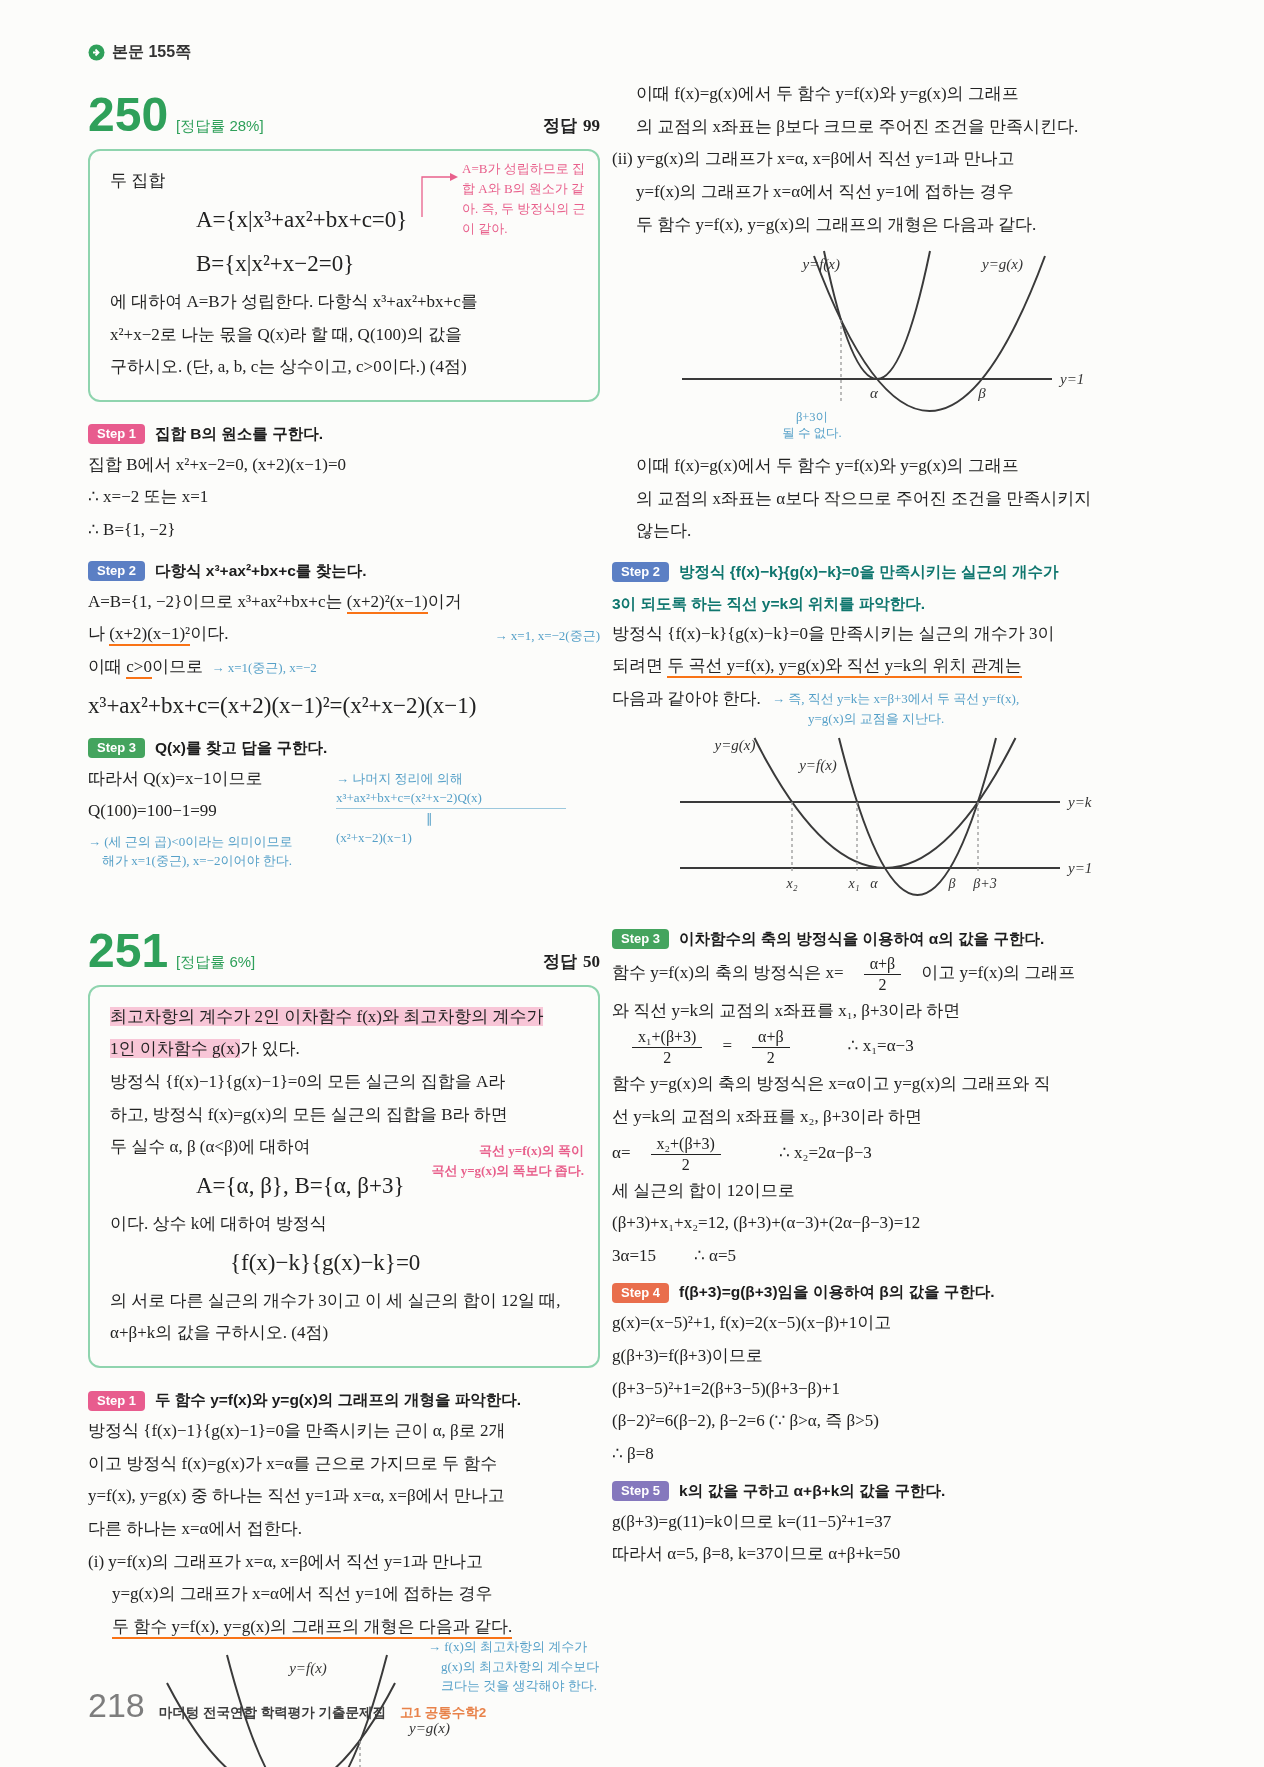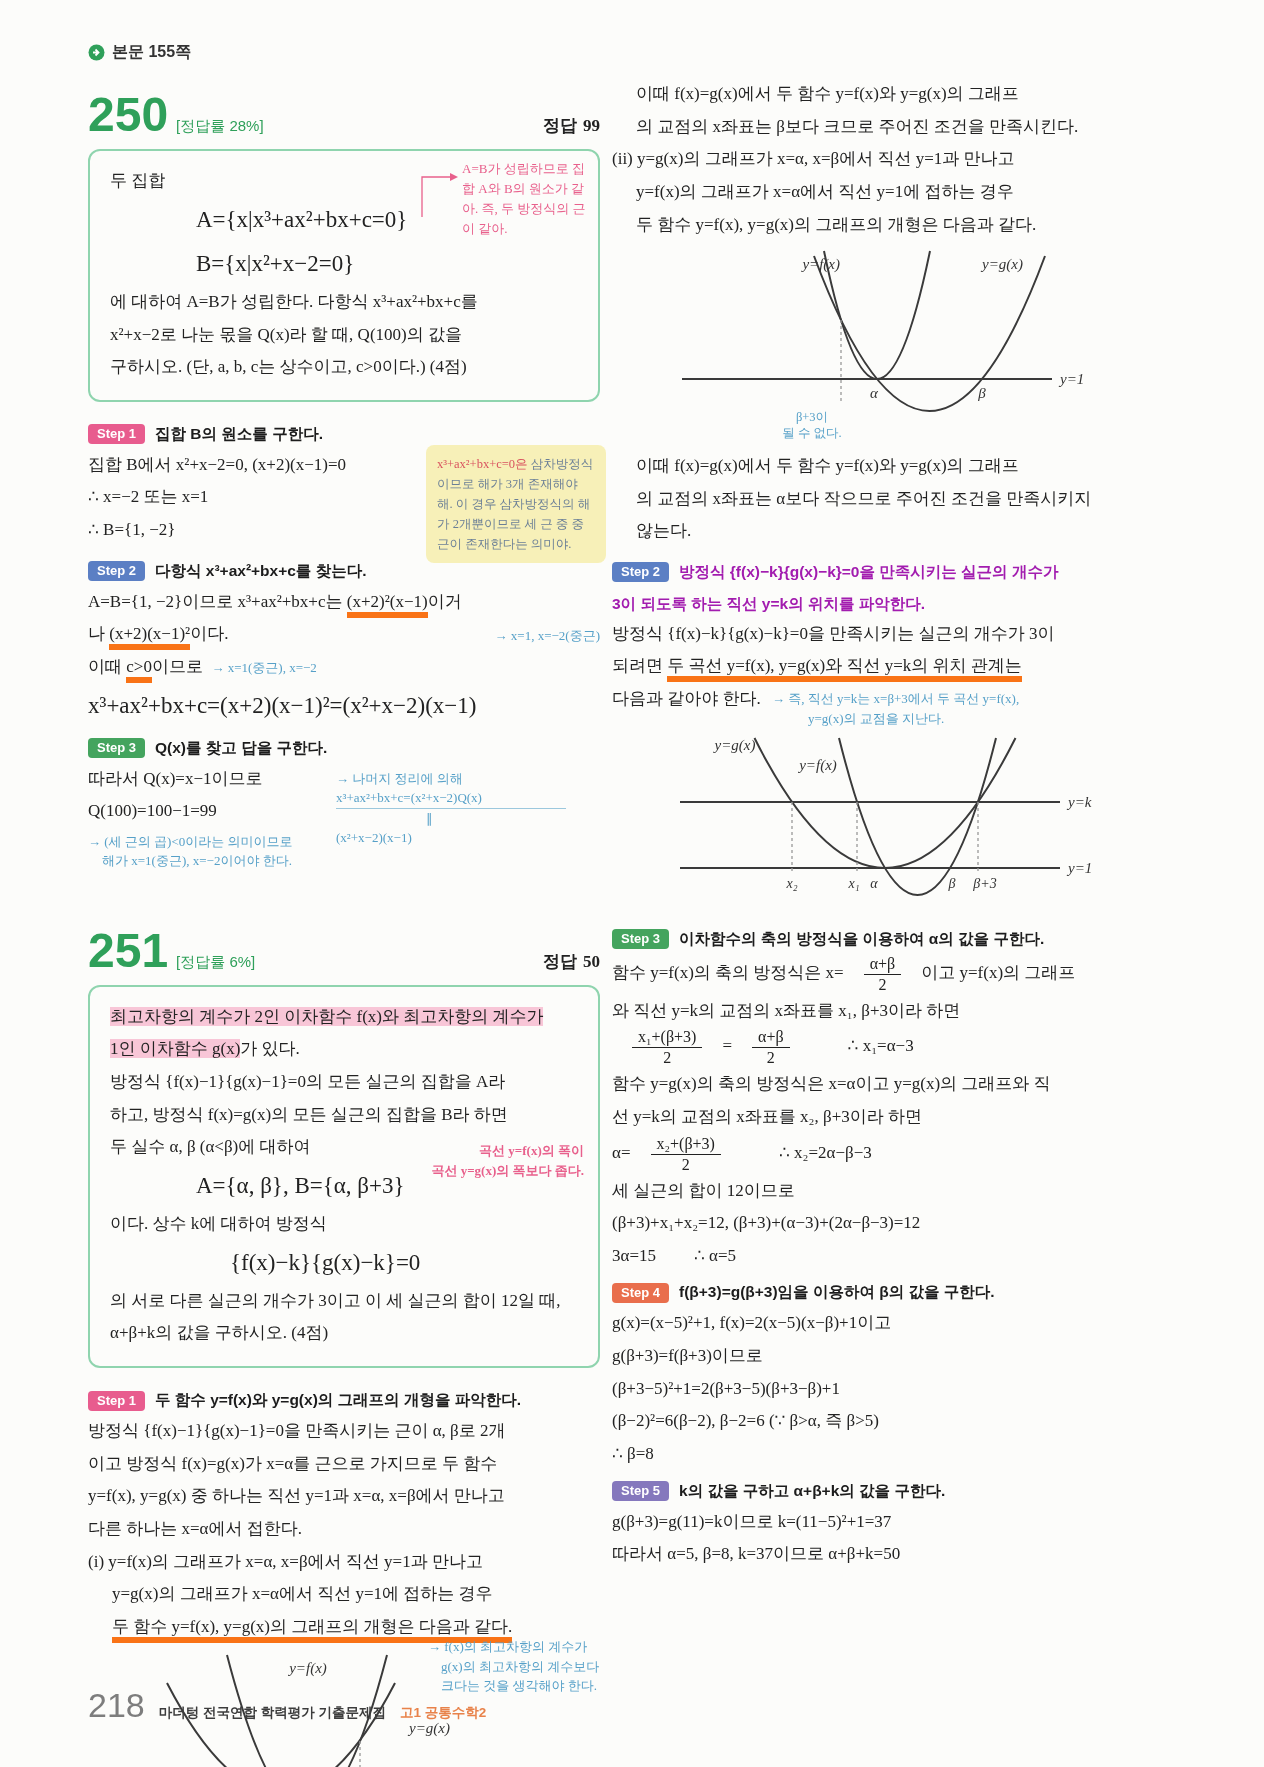--- a/index.html
+++ b/index.html
@@ -23,26 +23,26 @@
   .mline{font-size:23px;line-height:1.92;}
   .center-eq{padding-left:86px;}
   .indent1{padding-left:24px;}
 
   .step-row{display:flex;align-items:center;margin:10px 0 4px;}
   .badge{display:inline-block;flex:0 0 auto;font-family:"Liberation Sans",sans-serif;font-size:13px;
          color:#fff;font-weight:bold;padding:2px 9px 3px;border-radius:4px;margin-right:10px;}
   .badge.s1{background:#e85c8e}.badge.s2{background:#5b7fc4}.badge.s3{background:#44a45e}
   .badge.s4{background:#e96e4c}.badge.s5{background:#8578bd}
   .step-title{font-family:"Liberation Sans",sans-serif;font-weight:bold;font-size:15.5px;color:#1c1c1c;}
-  .step-title2{font-family:"Liberation Sans",sans-serif;font-weight:bold;font-size:15.5px;color:#a21caf;line-height:1.8;}
+  .step-title2{font-family:"Liberation Sans",sans-serif;font-weight:bold;font-size:15.5px;color:#0f766e;line-height:1.8;}
 
   .note-blue{color:#56a0c8;font-size:13px;line-height:1.5;}
   .note-pink{color:#e8608c;font-size:13px;line-height:1.55;}
   .hl-pink{background:#f8c6d7;}
-  .ul{border-bottom:6px solid #f97316;padding-bottom:1px;}
+  .ul{border-bottom:2px solid #f97316;padding-bottom:1px;}
   .callout{position:absolute;background:#f7f0b8;border-radius:8px;padding:9px 11px;width:158px;
            font-size:12.5px;line-height:1.6;}
   .callout .cm{color:#d9535f;}
   .callout .ct{color:#6b7f96;}
 
   .frac{display:inline-block;text-align:center;vertical-align:middle;margin:0 20px;font-size:16px;line-height:1.25;}
   .frac .fn{display:block;border-bottom:1.5px solid #222;padding:0 6px;}
   .frac .fd{display:block;}
   .sp{display:inline-block;width:38px;}
 
@@ -95,24 +95,20 @@
     </div>
 
     <div class="step-row">
       <span class="badge s1">Step 1</span>
       <span class="step-title">집합 B의 원소를 구한다.</span>
     </div>
     <div class="rel">
       <div class="bodyline" style="width:340px">집합 B에서 x²+x−2=0, (x+2)(x−1)=0</div>
       <div class="bodyline">∴ x=−2 또는 x=1</div>
       <div class="bodyline">∴ B={1, −2}</div>
-      <div class="callout" style="left:338px;top:-4px;">
-        <span class="cm">x³+ax²+bx+c=0은</span>
-        <span class="ct">삼차방정식이므로 해가 3개 존재해야 해. 이 경우 삼차방정식의 해가 2개뿐이므로 세 근 중 중근이 존재한다는 의미야.</span>
-      </div>
     </div>
 
     <div class="step-row" style="margin-top:14px">
       <span class="badge s2">Step 2</span>
       <span class="step-title">다항식 x³+ax²+bx+c를 찾는다.</span>
     </div>
     <div>
       <div class="bodyline"><span>A=B={1, −2}이므로 x³+ax²+bx+c는 </span><span class="ul">(x+2)²(x−1)</span><span>이거</span></div>
       <div class="bodyline rel"><span>나 </span><span class="ul">(x+2)(x−1)²</span><span>이다.</span><span class="note-blue" style="position:absolute;right:0;top:8px;">→ x=1, x=−2(중근)</span></div>
       <div class="bodyline"><span>이때 </span><span class="ul">c&gt;0</span><span>이므로</span>&nbsp;&nbsp;<span class="note-blue">→ x=1(중근), x=−2</span></div>

